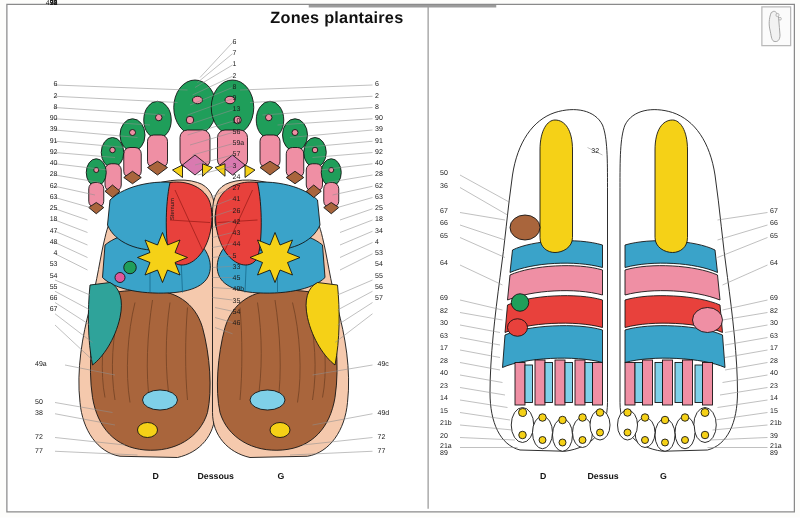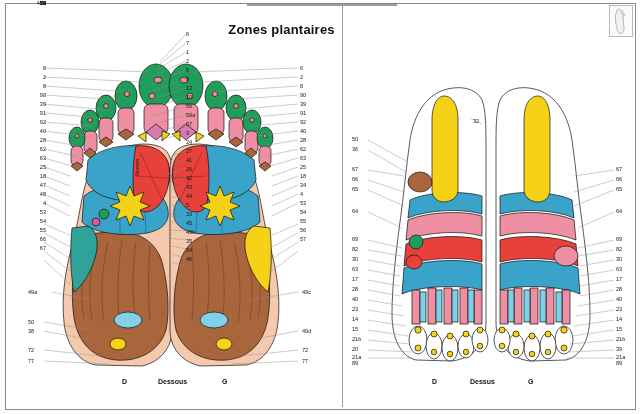--- a/index.html
+++ b/index.html
@@ -15,22 +15,22 @@
     background:#fdfdfb;
   }
   .frame{
     position:absolute;left:5px;top:3px;width:629px;height:405px;
     border:1px solid #8a8a8a;background:#ffffff;
   }
   .vdiv{
     position:absolute;left:342px;top:4px;width:1px;height:403px;background:#9a9a9a;
   }
   .title{
-    position:absolute;left:0;top:22px;width:539px;text-align:center;
-    font-size:13px;font-weight:bold;color:#111;letter-spacing:.2px;padding-left:12px;
+    position:absolute;left:0;top:6px;width:539px;text-align:center;
+    font-size:13px;font-weight:bold;color:#111;letter-spacing:.2px;
   }
   .titlerule{
     position:absolute;left:247px;top:4px;width:150px;height:2px;background:#9b9b9b;
   }
   .corner-icon{
     position:absolute;right:7px;top:5px;width:22px;height:30px;
     border:1px solid #b9b9b9;background:#fbfbfb;
   }
   .lbl{
     position:absolute;font-size:5.6px;color:#1a1a1a;

